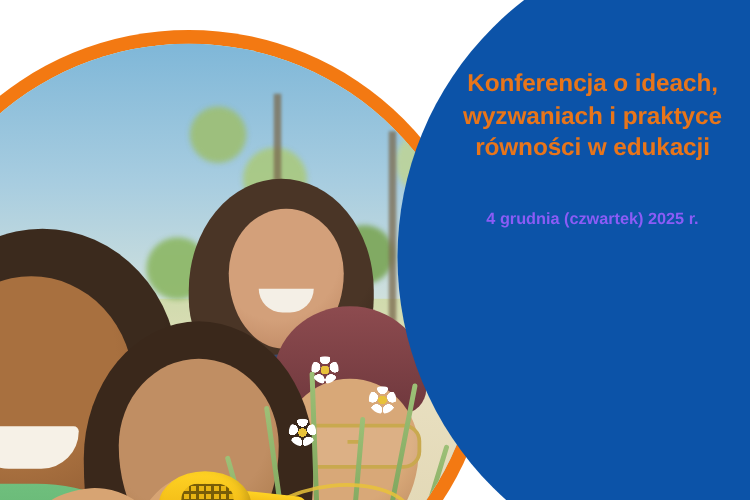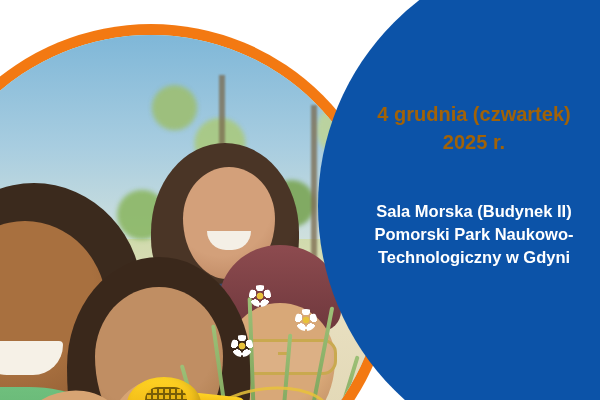--- a/index.html
+++ b/index.html
@@ -254,25 +254,25 @@
   }
   .headline {
     color: #E8751A;
     font-size: 19.5px;
     font-weight: bold;
     line-height: 1.32;
     letter-spacing: -0.1px;
     margin: 0;
   }
   .datetime {
-    color: #a16207;
-    font-size: 20px;
+    color: #8b5cf6;
+    font-size: 13px;
     font-weight: bold;
     line-height: 1.38;
-    margin: 16px;
+    margin: 4px;
     padding-top: 30px;
   }
   .venue {
     color: #ffffff;
     font-size: 16.5px;
     font-weight: bold;
     line-height: 1.40;
     margin: 0;
     padding-top: 28px;
   }
@@ -332,25 +332,25 @@
         <div class="wand-stick"></div>
         <div class="wand-body"></div>
         <div class="wand-grill"></div>
       </div>
     </div>
   </div>
 
   <div class="blue-circle"></div>
 
   <div class="text-col">
+    <h1 class="headline">
+      <span class="line">Konferencja o ideach,</span>
+      <span class="line">wyzwaniach i praktyce</span>
+      <span class="line">równości w edukacji</span>
+    </h1>
 
     <p class="datetime">
       <span class="line">4 grudnia (czwartek) 2025 r.</span>
     </p>
 
-    <p class="venue">
-      <span class="line">Sala Morska (Budynek II)</span>
-      <span class="line">Pomorski Park Naukowo-</span>
-      <span class="line">Technologiczny w Gdyni</span>
-    </p>
   </div>
 
 </div>
 
 </body></html>

